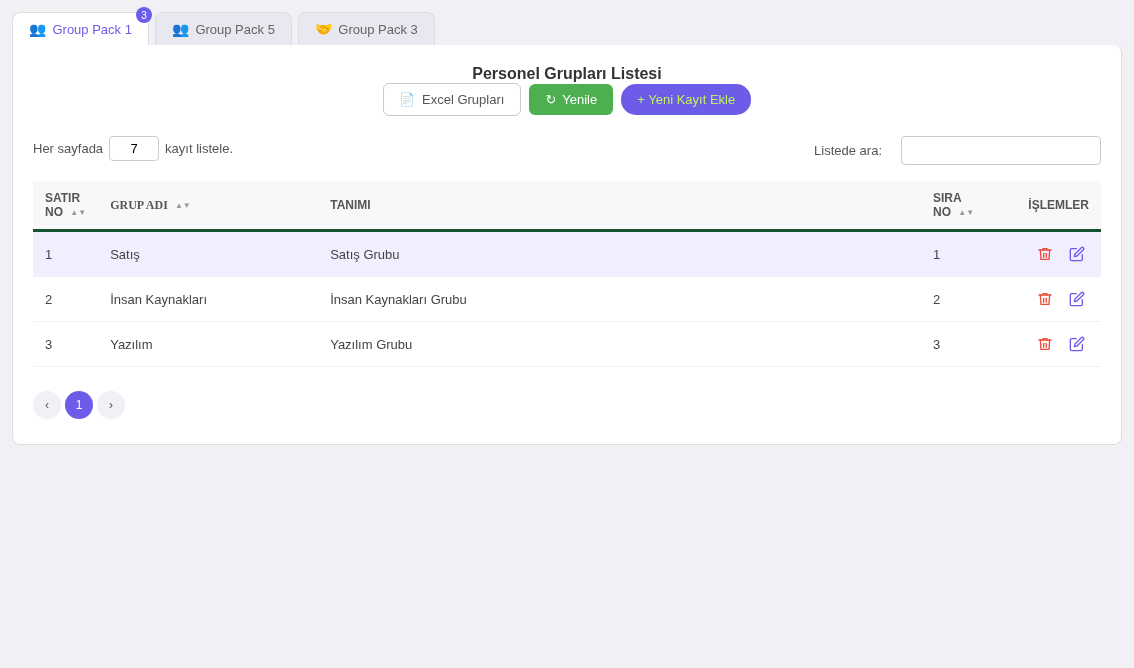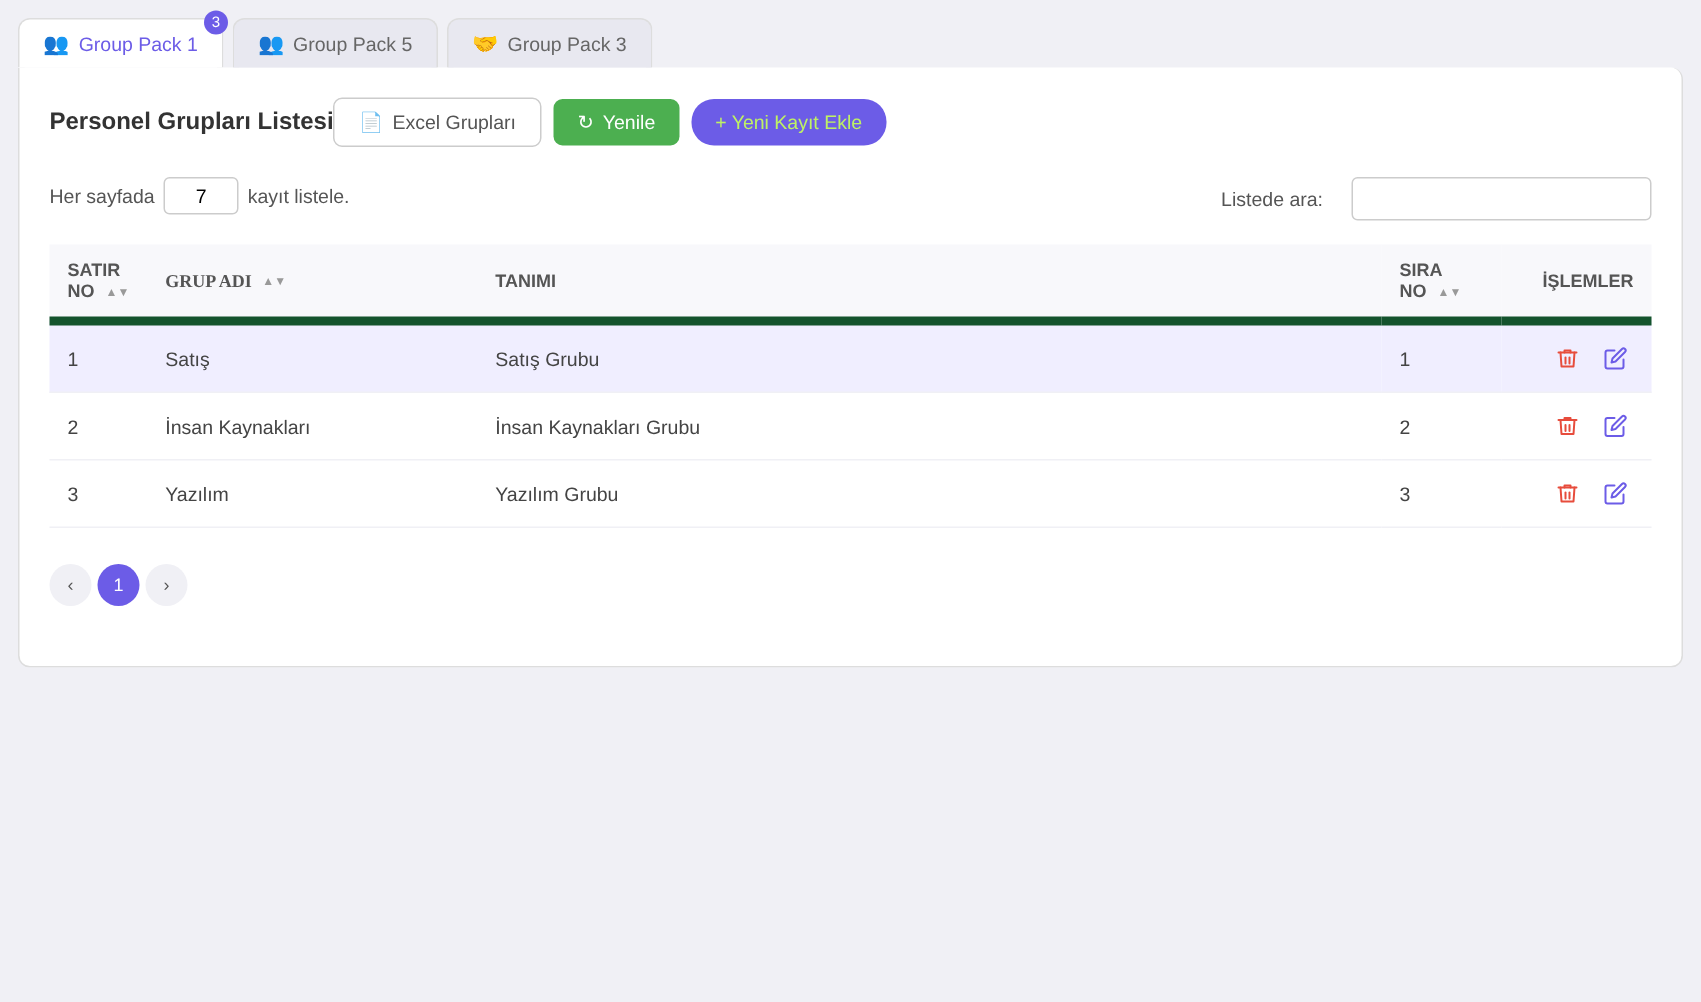--- a/index.html
+++ b/index.html
@@ -66,20 +66,21 @@
       padding: 20px;
       min-height: 400px;
       border: 1px solid #ddd;
       border-top: none;
     }
 
     .content-header {
       display: flex;
       align-items: center;
       margin-bottom: 20px;
+      flex-direction: column;
     }
 
     .page-title {
       font-size: 16px;
       font-weight: 600;
       color: #333;
     }
 
     .header-buttons {
       display: flex;
@@ -162,21 +163,21 @@
     thead tr {
       background: #f8f8fb;
     }
 
     th {
       padding: 10px 12px;
       text-align: left;
       font-size: 12px;
       font-weight: 600;
       color: #555;
-      border-bottom: 6px solid #14532d;
+      border-bottom: 3px solid #14532d;
       white-space: nowrap;
     }
 
     th .sort-icons {
       display: inline-flex;
       flex-direction: column;
       margin-left: 4px;
       font-size: 8px;
       color: #999;
       vertical-align: middle;

